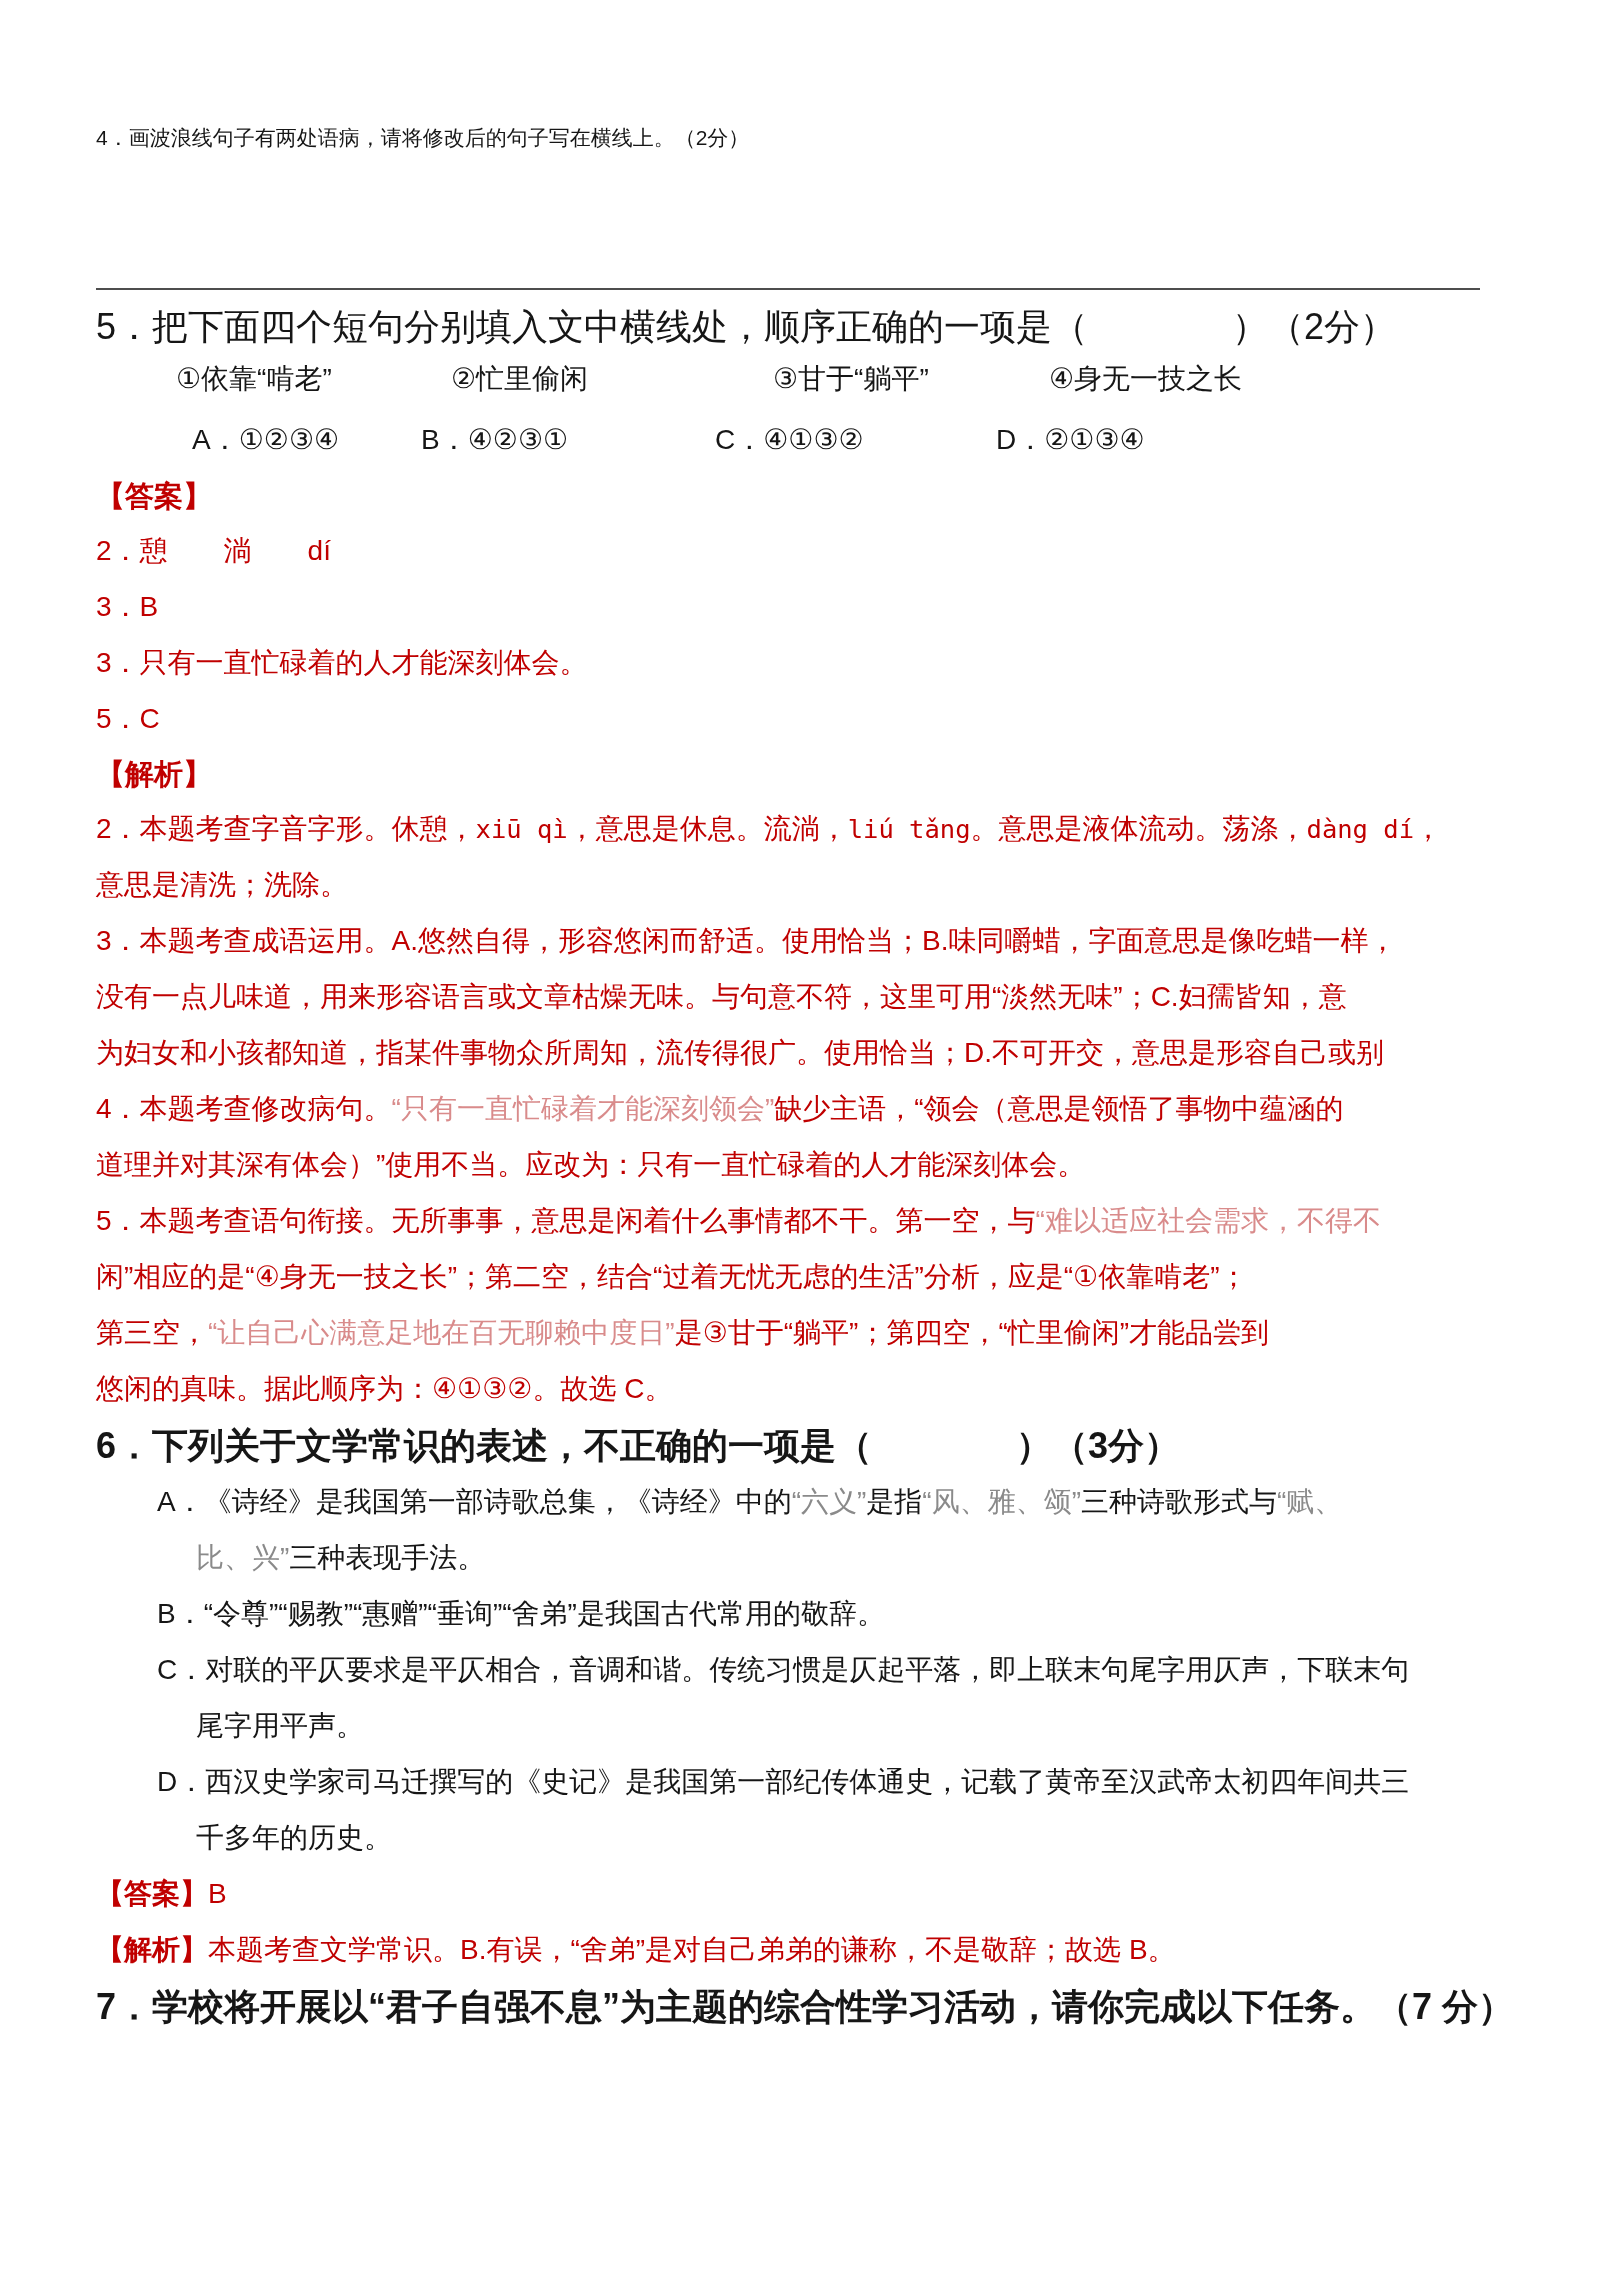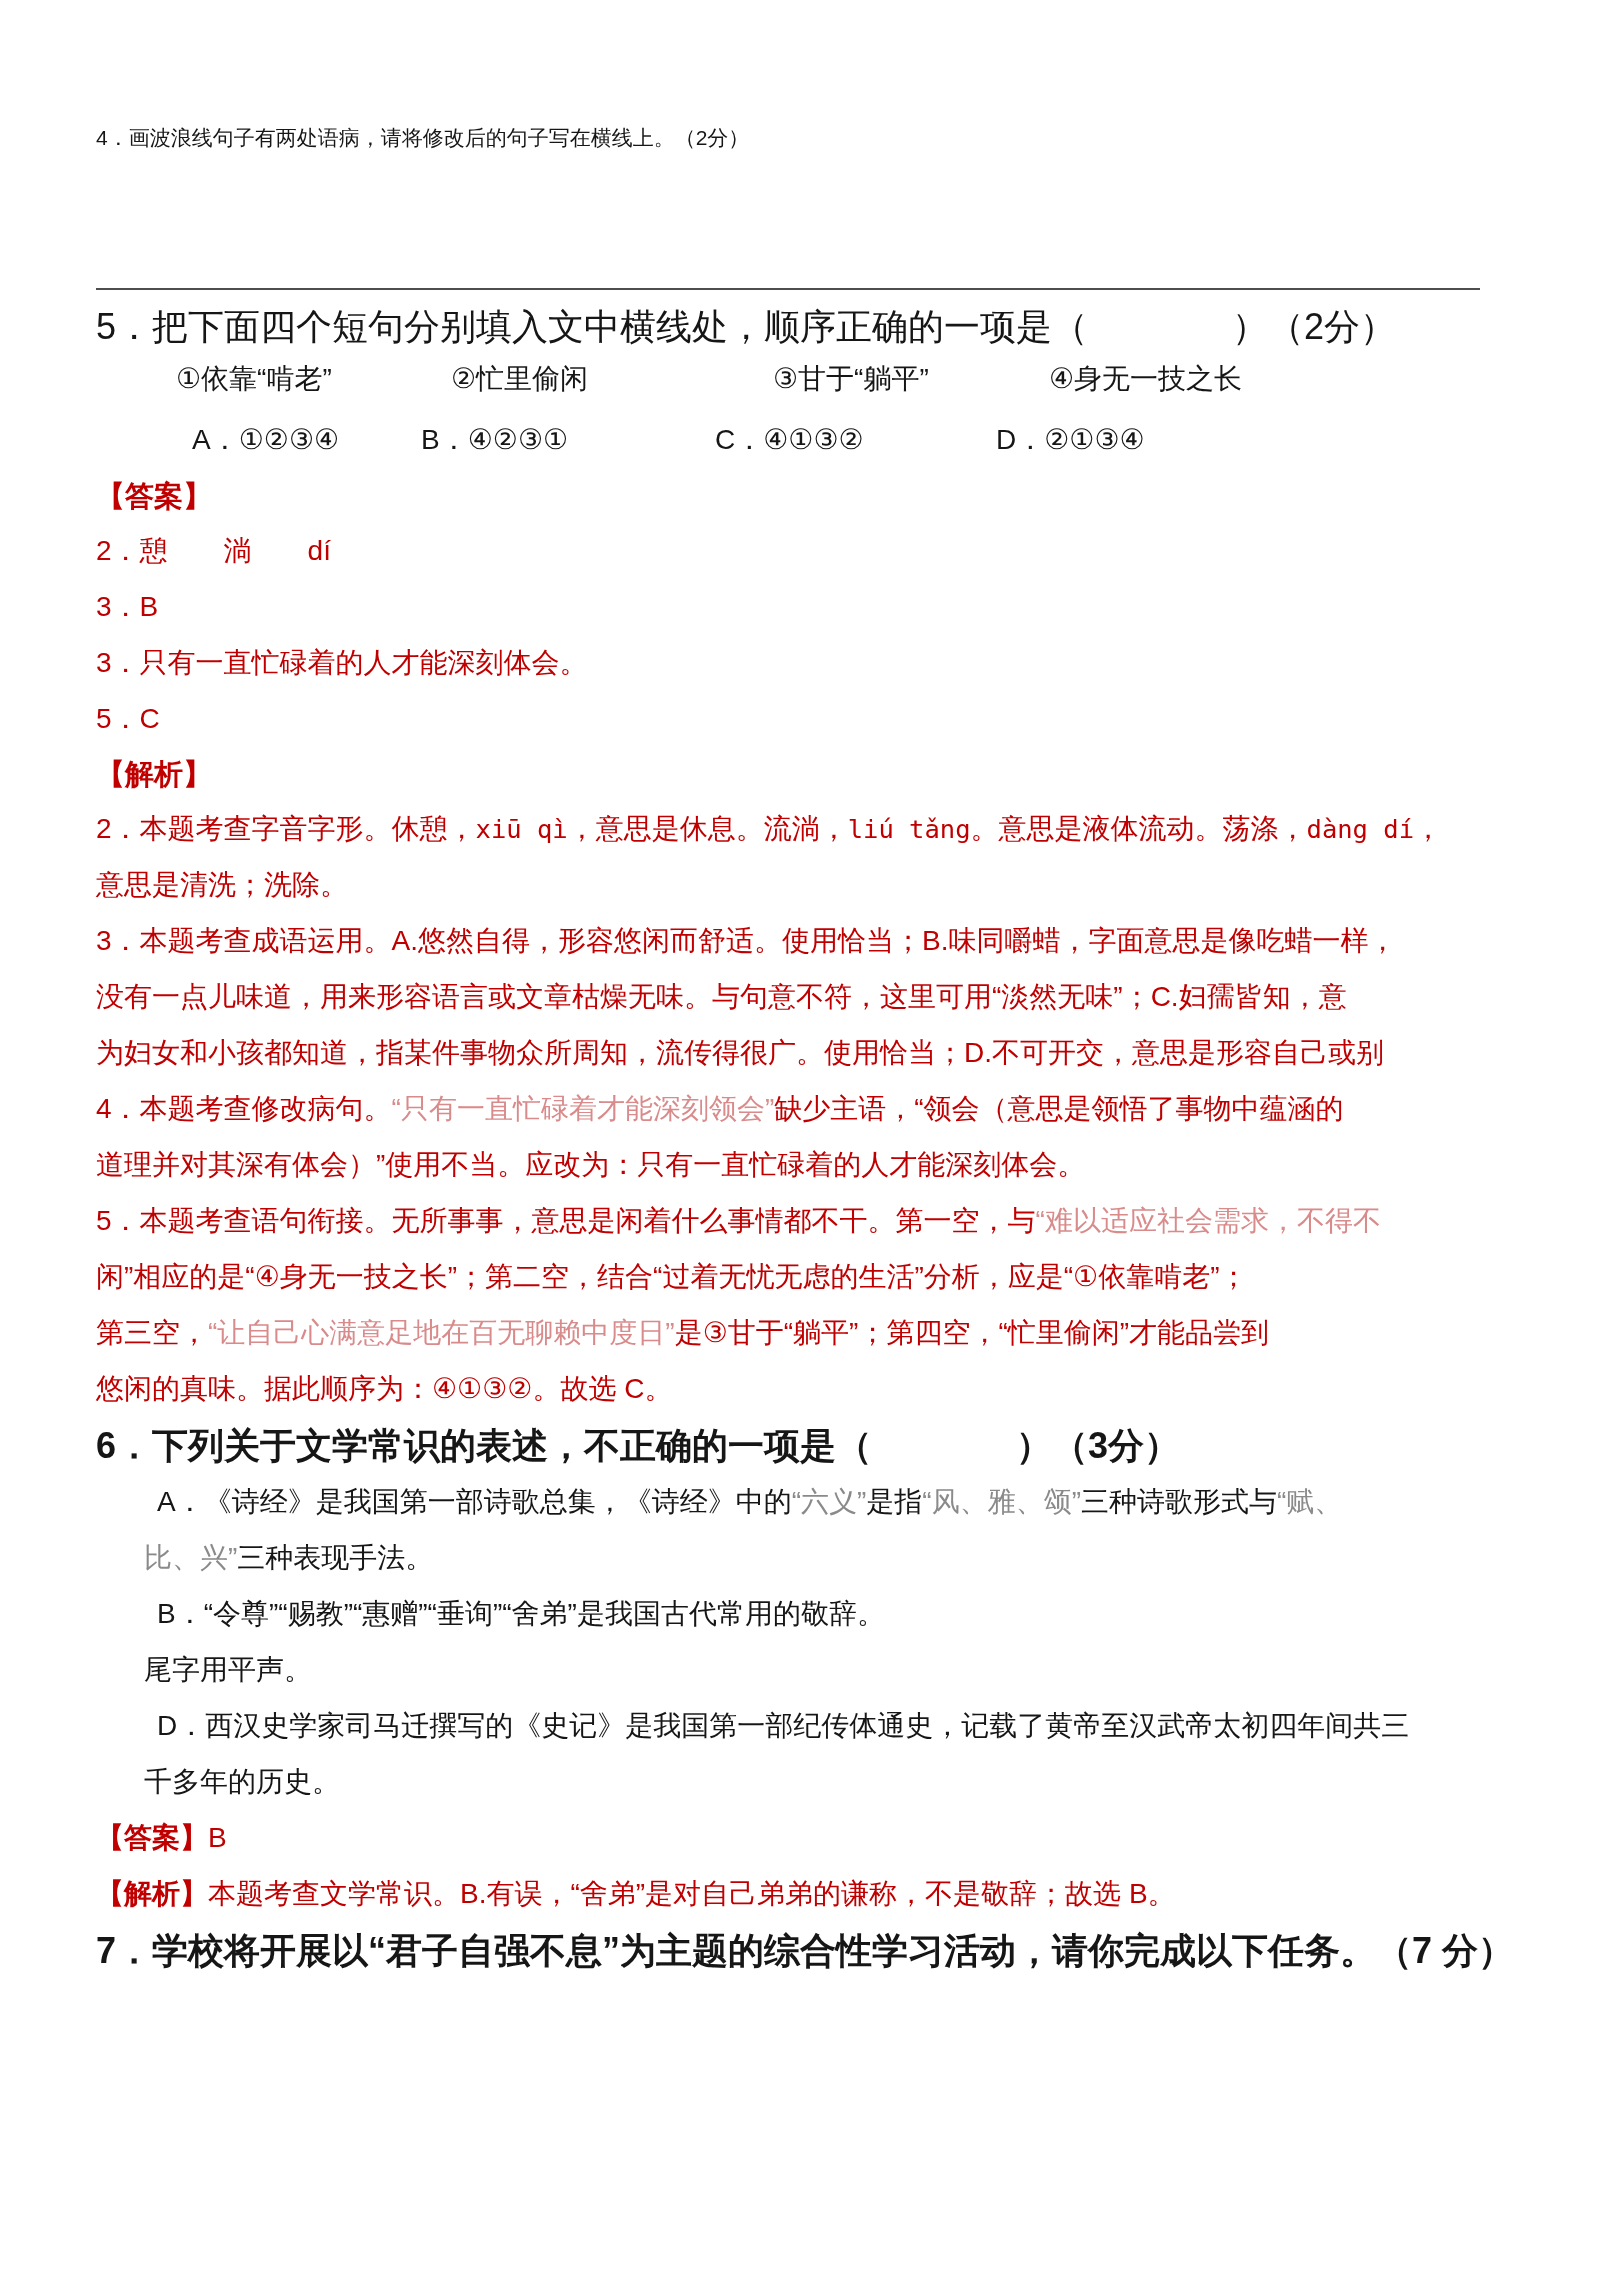--- a/index.html
+++ b/index.html
@@ -22,21 +22,21 @@
   .row span{position:absolute;top:0;line-height:63px;font-size:28px;white-space:nowrap;}
   .chrow{height:59px;}
   .chrow span{line-height:59px;}
   .i1{left:80px;}  .i2{left:355px;} .i3{left:649px;margin-left:28px;} .i4{left:953px;}
   .c1{left:96px;}  .c2{left:325px;} .c3{left:619px;} .c4{left:900px;}
   .hdrline{height:54px;line-height:54px;font-size:29px;font-weight:bold;color:#c00000;white-space:nowrap;}
   .ansline{height:56px;line-height:56px;font-size:28px;color:#c00000;white-space:nowrap;}
   .ana{height:56px;line-height:56px;font-size:28px;color:#c00000;white-space:nowrap;}
   .q6stem{height:57px;line-height:57px;}
   .opt-first{margin-left:61px;}
-  .opt-cont{margin-left:48px;}
+  .opt-cont{margin-left:100px;}
   .q7stem{height:57px;line-height:57px;}
   .seg-hdr{font-weight:bold;}
   .seg-pink{color:#d98b8b;}
   .seg-gray{color:#8a8a8a;}
   .seg-latin{font-family:"DejaVu Sans Mono","Liberation Mono",monospace;font-size:25.5px;}
 </style>
 </head>
 <body>
 
 <div class="page">
@@ -78,20 +78,21 @@
     <div class="ana"><span>道理并对其深有体会）”使用不当。应改为：只有一直忙碌着的人才能深刻体会。</span></div>
     <div class="ana"><span>5．本题考查语句衔接。无所事事，意思是闲着什么事情都不干。第一空，与</span><span class="seg-pink">“难以适应社会需求，不得不</span></div>
     <div class="ana"><span>闲”相应的是“④身无一技之长”；第二空，结合“过着无忧无虑的生活”分析，应是“①依靠啃老”；</span></div>
     <div class="ana"><span>第三空，</span><span class="seg-pink">“让自己心满意足地在百无聊赖中度日”</span><span>是③甘于“躺平”；第四空，“忙里偷闲”才能品尝到</span></div>
     <div class="ana"><span>悠闲的真味。据此顺序为：④①③②。故选 C。</span></div>
 
     <div class="stem boldstem q6stem">6．下列关于文学常识的表述，不正确的一项是（　　　　）（3分）</div>
     <div class="line opt-first"><span>A．《诗经》是我国第一部诗歌总集，《诗经》中的</span><span class="seg-gray">“六义”</span><span>是指</span><span class="seg-gray">“风、雅、颂”</span><span>三种诗歌形式与</span><span class="seg-gray">“赋、</span></div>
     <div class="line opt-cont"><span class="seg-gray">比、兴”</span><span>三种表现手法。</span></div>
     <div class="line opt-first"><span>B．“令尊”“赐教”“惠赠”“垂询”“舍弟”是我国古代常用的敬辞。</span></div>
+    <div class="line opt-first"><span>C．对联的平仄要求是平仄相合，音调和谐。传统习惯是仄起平落，即上联末句尾字用仄声，下联末句</span></div>
     <div class="line opt-cont"><span>尾字用平声。</span></div>
     <div class="line opt-first"><span>D．西汉史学家司马迁撰写的《史记》是我国第一部纪传体通史，记载了黄帝至汉武帝太初四年间共三</span></div>
     <div class="line opt-cont"><span>千多年的历史。</span></div>
 
     <div class="ana"><span class="seg-hdr">【答案】</span><span>B</span></div>
     <div class="ana"><span class="seg-hdr">【解析】</span><span>本题考查文学常识。B.有误，“舍弟”是对自己弟弟的谦称，不是敬辞；故选 B。</span></div>
 
     <div class="stem boldstem q7stem">7．学校将开展以“君子自强不息”为主题的综合性学习活动，请你完成以下任务。（7 分）</div>
 
   </div>

